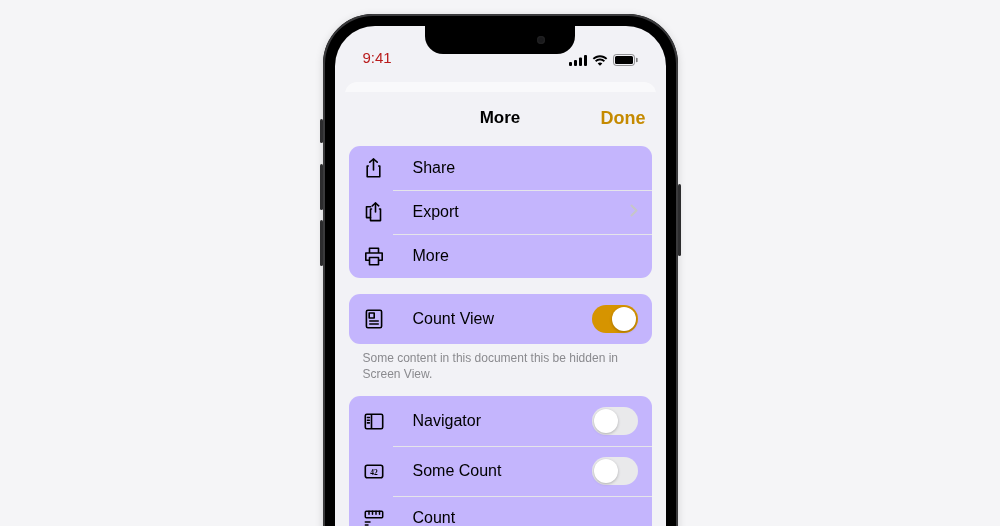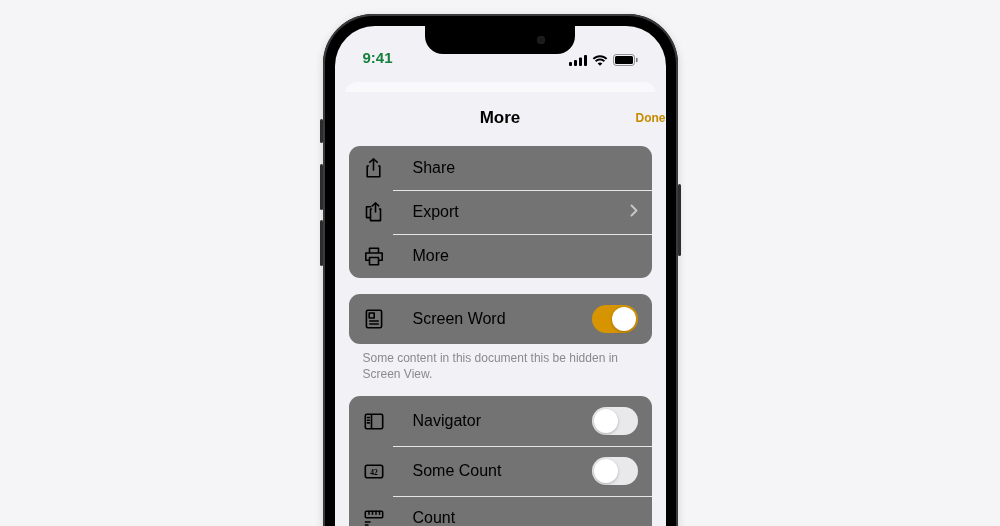--- a/index.html
+++ b/index.html
@@ -57,22 +57,22 @@
       background: #1a1a1c;
       box-shadow: inset 0 0 2px #333;
     }
     .status-bar {
       height: 44px;
       display: flex;
       align-items: flex-end;
       justify-content: space-between;
       padding: 0 28px 4px;
       font-size: 15px;
-      font-weight: 700;
-      color: #15803d;
+      font-weight: 400;
+      color: #b91c1c;
     }
     .status-right { display: flex; align-items: center; gap: 5px; }
     .status-right svg { display: block; }
     .sheet-behind {
       position: absolute;
       top: 56px; left: 10px; right: 10px;
       height: 40px;
       background: #fff;
       border-radius: 12px 12px 0 0;
       opacity: .55;
@@ -88,28 +88,28 @@
       position: relative;
       height: 44px;
       display: flex;
       align-items: center;
       justify-content: center;
       text-align: right;
     }
     .sheet-title { font-size: 17px; font-weight: 600; color: #000; }
     .done {
       position: absolute;
-      right: 0;
-      font-size: 12px;
+      right: 20px;
+      font-size: 18px;
       font-weight: 600;
       color: #c58a00;
     }
     .section {
       margin: 6px 14px 0;
-      background: #737373;
+      background: #c4b5fd;
       border-radius: 11px;
       overflow: hidden;
     }
     .row {
       display: flex;
       align-items: center;
       padding: 11px 14px;
       min-height: 44px;
       position: relative;
     }
@@ -238,21 +238,21 @@
       <div class="section" style="margin-top:16px">
         <div class="row">
           <span class="row-icon">
             <svg width="18" height="20" viewBox="0 0 18 20" fill="none" stroke="#000" stroke-width="1.6" stroke-linejoin="round">
                 <rect x="1.4" y="1.2" width="15.2" height="17.6" rx="1.5"></rect>
                 <rect x="4.2" y="4" width="5" height="5"></rect>
                 <line x1="4.2" y1="12" x2="13.8" y2="12"></line>
                 <line x1="4.2" y1="15" x2="13.8" y2="15"></line>
               </svg>
           </span>
-          <span class="row-label">Screen Word</span>
+          <span class="row-label">Count View</span>
           <span class="toggle on"></span>
         </div>
       </div>
       <div class="footer-text">Some content in this document this be hidden in Screen View.</div>
 
       <div class="section" style="margin-top:8px">
         <div class="row">
           <span class="row-icon">
             <svg width="20" height="17" viewBox="0 0 20 17" fill="none" stroke="#000" stroke-width="1.6" stroke-linejoin="round">
                 <rect x="1.3" y="1.2" width="17.4" height="14.6" rx="1.5"></rect>

